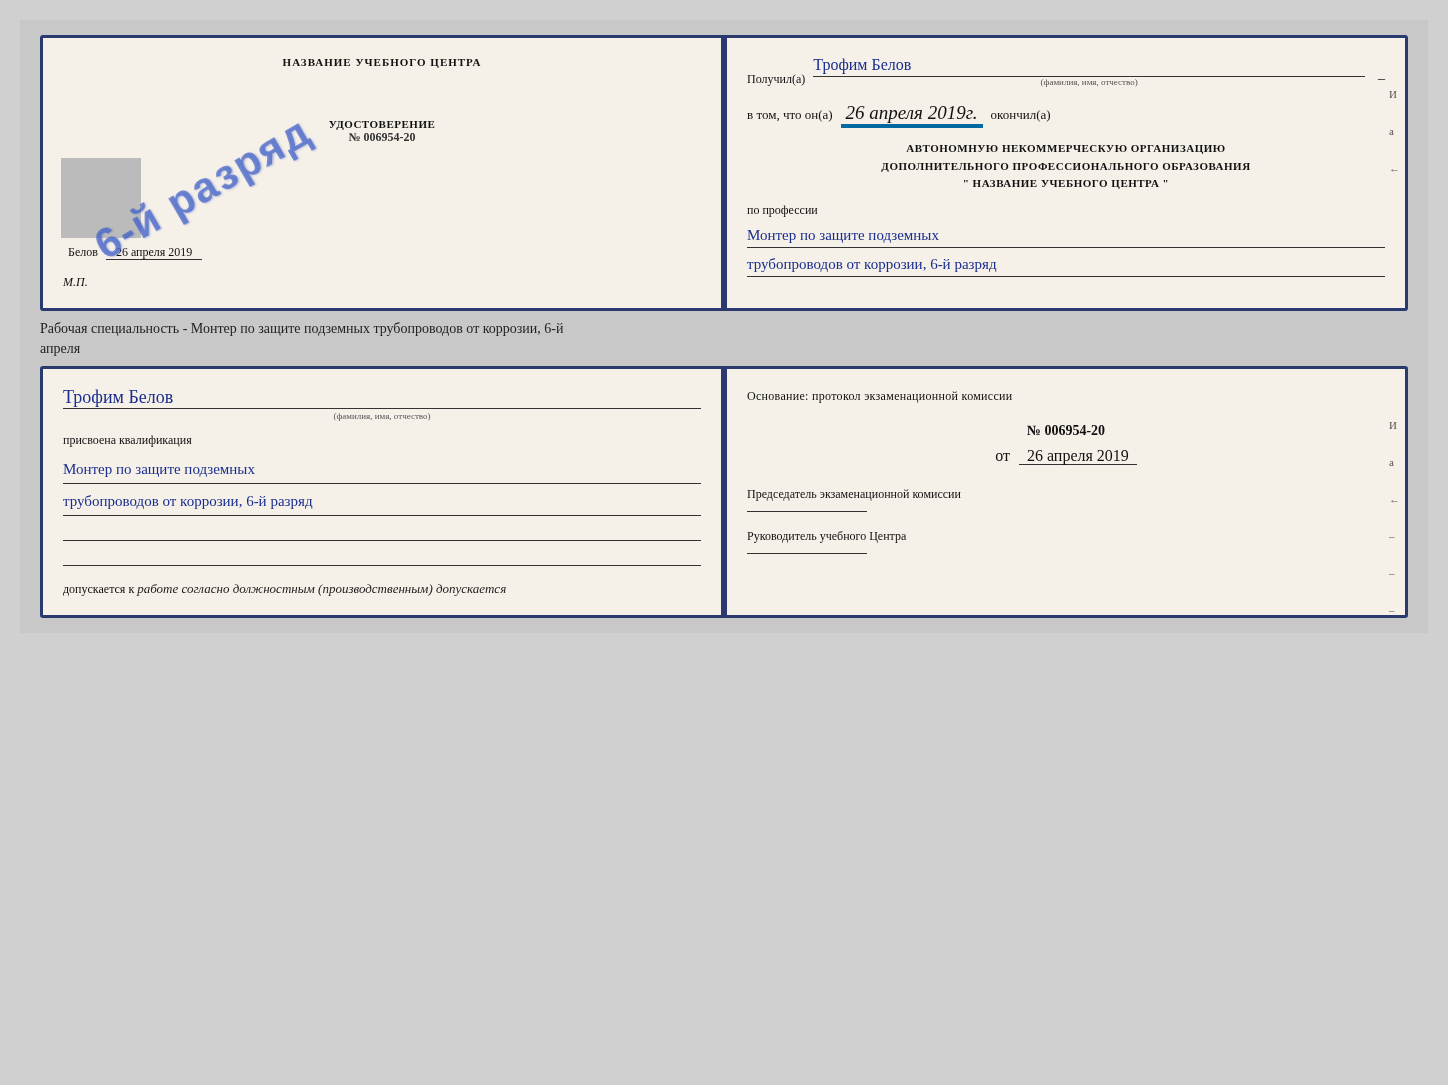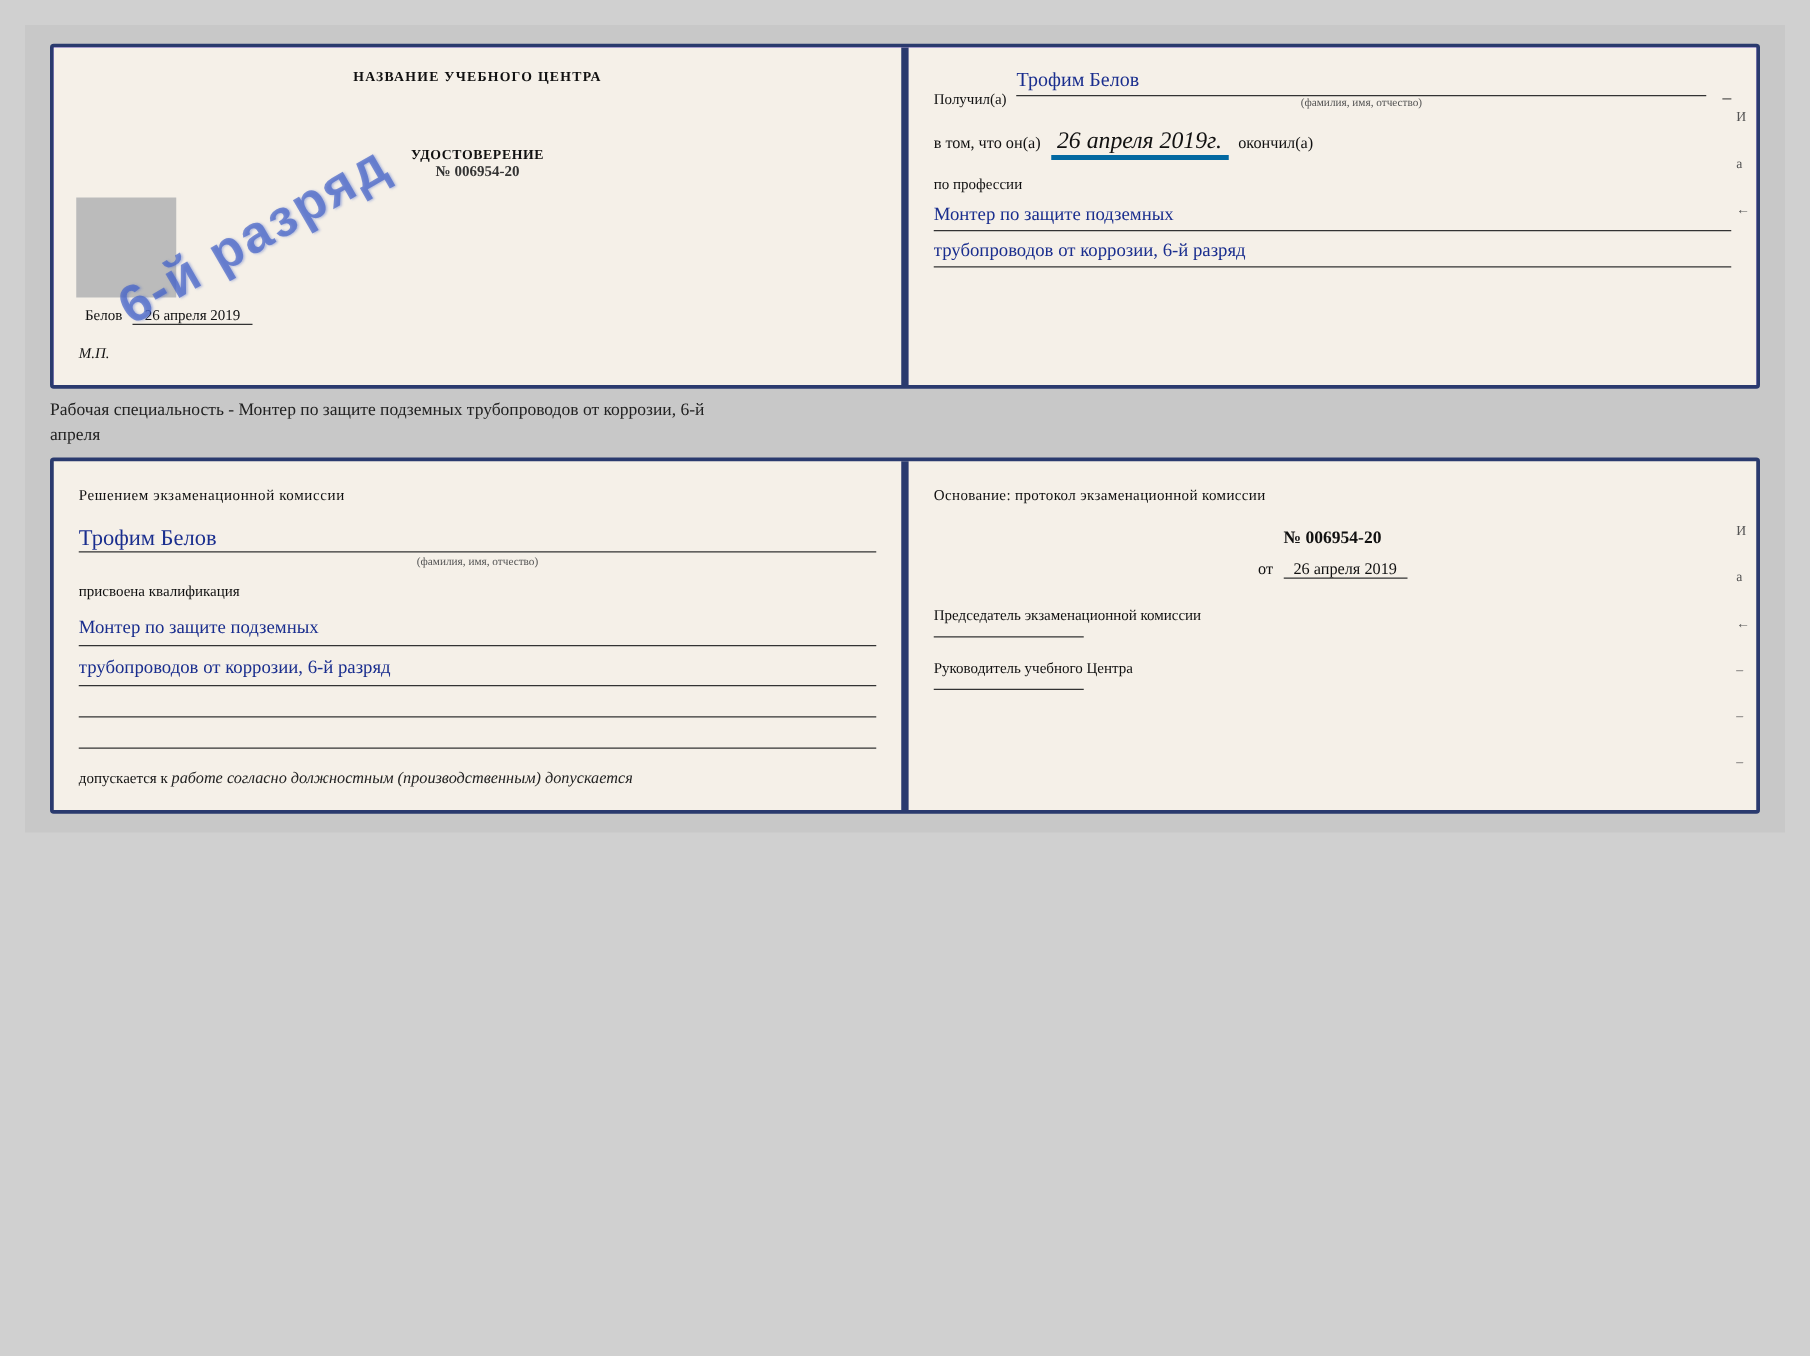--- a/index.html
+++ b/index.html
@@ -270,21 +270,21 @@
 
     .bottom-right-number {
       text-align: center;
       font-size: 14px;
       font-weight: bold;
       margin-bottom: 8px;
     }
 
     .bottom-right-date {
       text-align: center;
-      font-size: 13px;
+      font-size: 16px;
       margin-bottom: 20px;
     }
 
     .bottom-right-role {
       font-size: 12px;
       line-height: 1.5;
       margin-bottom: 15px;
     }
 
     .bottom-right-line {
@@ -342,20 +342,25 @@
         </div>
         <span class="cert-dash">–</span>
       </div>
 
       <div class="cert-date-line">
         <span>в том, что он(а)</span>
         <span class="cert-date-value">26 апреля 2019г.</span>
         <span>окончил(а)</span>
       </div>
 
+      <div class="cert-org-block">
+        <div>АВТОНОМНУЮ НЕКОММЕРЧЕСКУЮ ОРГАНИЗАЦИЮ</div>
+        <div>ДОПОЛНИТЕЛЬНОГО ПРОФЕССИОНАЛЬНОГО ОБРАЗОВАНИЯ</div>
+        <div>"   НАЗВАНИЕ УЧЕБНОГО ЦЕНТРА   "</div>
+      </div>
 
       <div class="cert-profession-label">по профессии</div>
       <div class="cert-profession-value">Монтер по защите подземных</div>
       <div class="cert-profession-value" style="margin-top:4px;">трубопроводов от коррозии, 6-й разряд</div>
 
       <div class="right-side-marks">
         <span>И</span>
         <span>а</span>
         <span>←</span>
       </div>
@@ -363,21 +368,20 @@
   </div>
 
   <div class="caption-text">
     <span>Рабочая специальность - Монтер по защите подземных трубопроводов от коррозии, 6-й</span><br>
     <span>апреля</span>
   </div>
 
   <div class="cert-book-bottom">
 
     <div class="cert-bottom-left">
-      <div class="bottom-section-title">Решением экзаменационной комиссии</div>
 
       <span class="bottom-name">Трофим Белов</span>
       <span class="bottom-small-label">(фамилия, имя, отчество)</span>
 
       <div class="bottom-assigned-label">присвоена квалификация</div>
 
       <span class="bottom-qualification">Монтер по защите подземных</span>
       <span class="bottom-qualification" style="margin-top:4px;">трубопроводов от коррозии, 6-й разряд</span>
 
       <div class="bottom-line"></div>

